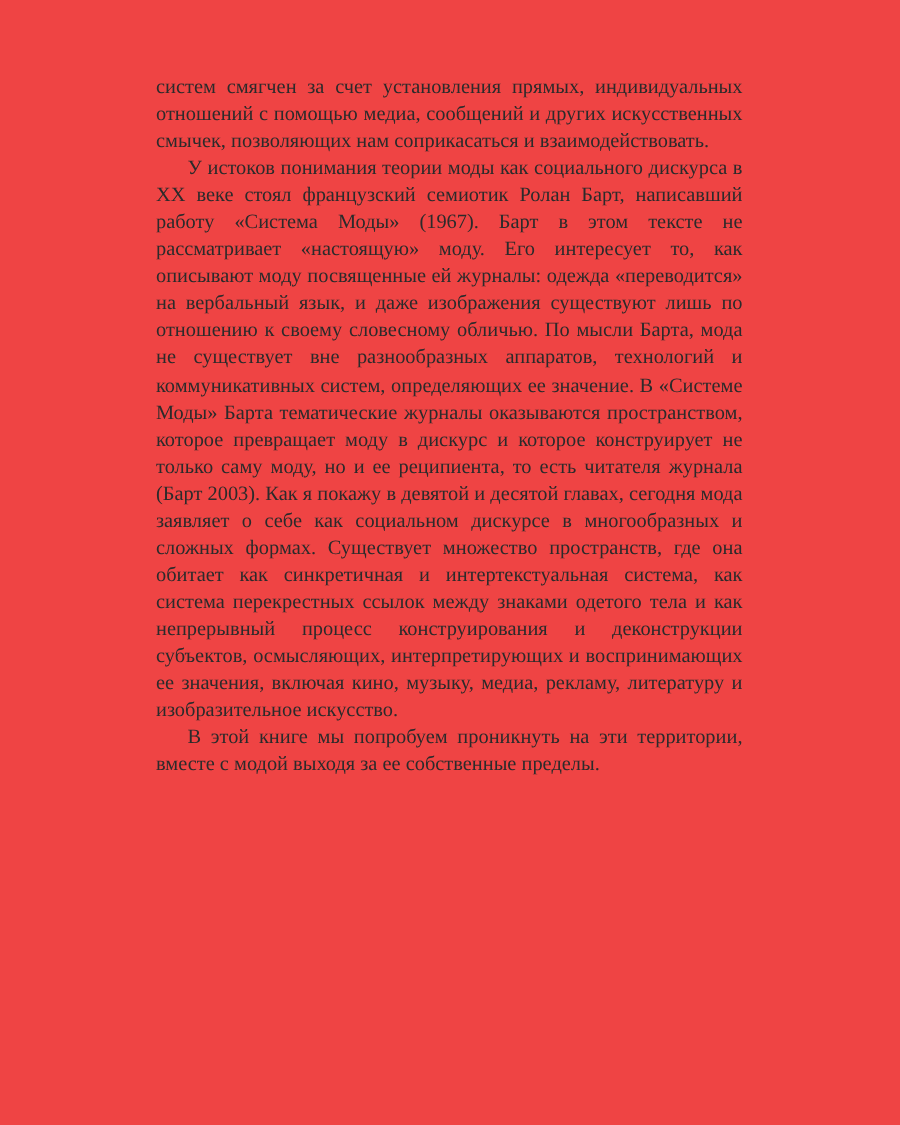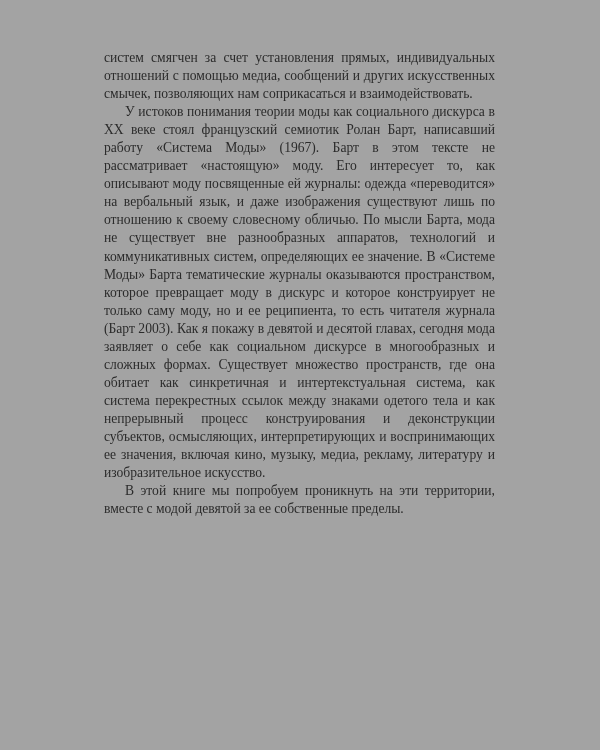--- a/index.html
+++ b/index.html
@@ -10,21 +10,21 @@
     body {
       width: 600px;
       height: 750px;
       position: relative;
       overflow: hidden;
     }
     .page {
       position: absolute;
       left: 0; top: 0;
       width: 600px; height: 750px;
-      background: #a3a3a3;
+      background: #ef4444;
     }
     .text-block {
       position: absolute;
       left: 104px;
       top: 49px;
       width: 391px;
       font-family: "Liberation Serif", "DejaVu Serif", serif;
       font-size: 13.6px;
       line-height: 18.05px;
       color: #2b2b2b;
@@ -39,15 +39,15 @@
       text-indent: 0;
     }
   </style>
 </head>
 <body>
 
 <div class="page">
   <div class="text-block">
     <p class="cont">систем смягчен за счет установления прямых, индивидуальных отношений с помощью медиа, сообщений и других искусственных смычек, позволяющих нам соприкасаться и взаимодействовать.</p>
     <p>У истоков понимания теории моды как социального дискурса в XX веке стоял французский семиотик Ролан Барт, написавший работу «Система Моды» (1967). Барт в этом тексте не рассматривает «настоящую» моду. Его интересует то, как описывают моду посвященные ей журналы: одежда «переводится» на вербальный язык, и даже изображения существуют лишь по отношению к своему словесному обличью. По мысли Барта, мода не существует вне разнообразных аппаратов, технологий и коммуникативных систем, определяющих ее значение. В «Системе Моды» Барта тематические журналы оказываются пространством, которое превращает моду в дискурс и которое конструирует не только саму моду, но и ее реципиента, то есть читателя журнала (Барт 2003). Как я покажу в девятой и десятой главах, сегодня мода заявляет о себе как социальном дискурсе в многообразных и сложных формах. Существует множество пространств, где она обитает как синкретичная и интертекстуальная система, как система перекрестных ссылок между знаками одетого тела и как непрерывный процесс конструирования и деконструкции субъектов, осмысляющих, интерпретирующих и воспринимающих ее значения, включая кино, музыку, медиа, рекламу, литературу и изобразительное искусство.</p>
-    <p>В этой книге мы попробуем проникнуть на эти территории, вместе с модой девятой за ее собственные пределы.</p>
+    <p>В этой книге мы попробуем проникнуть на эти территории, вместе с модой выходя за ее собственные пределы.</p>
   </div>
 </div>
 
 </body></html>

